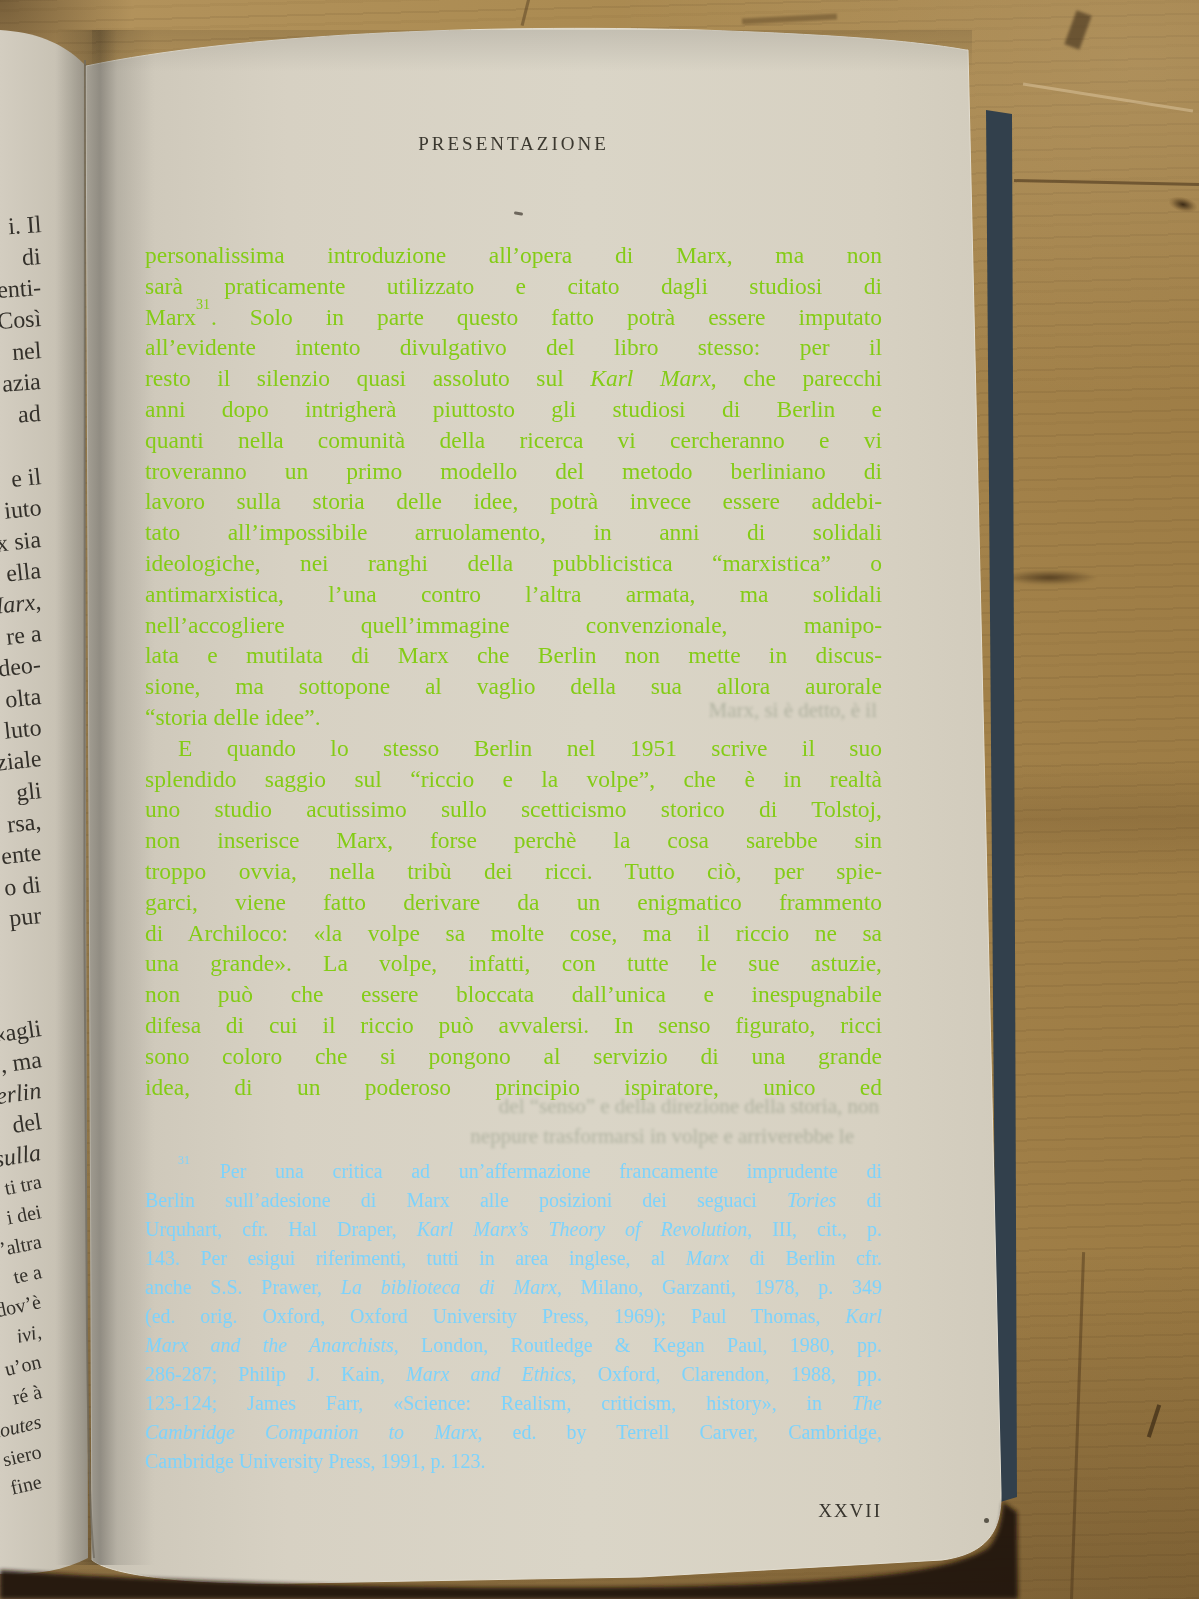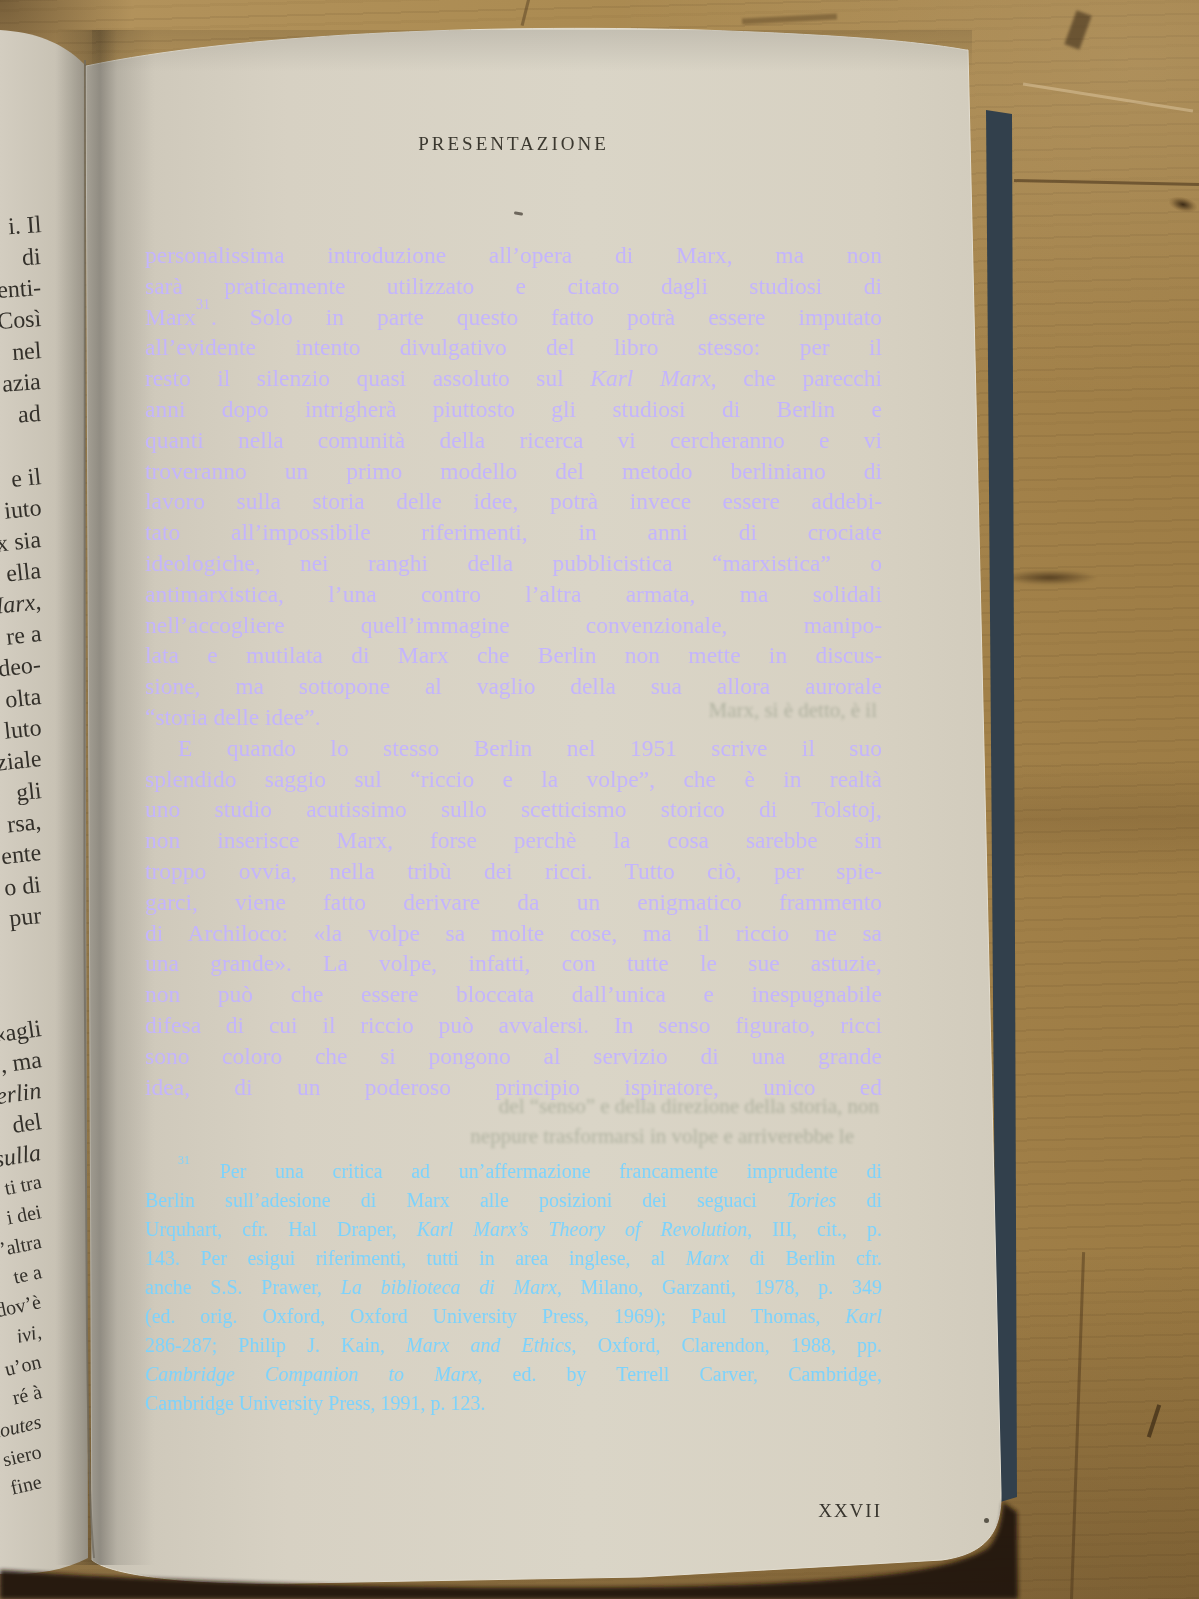--- a/index.html
+++ b/index.html
@@ -26,21 +26,21 @@
   .mark2{left:742px;top:16px;width:95px;height:6px;background:rgba(62,42,20,.35);filter:blur(1px);transform:rotate(-3deg);}
   .scratch{left:1022px;top:96px;width:172px;height:3px;background:rgba(236,216,180,.4);transform:rotate(9deg);}
   .splinter{left:1152px;top:1404px;width:4px;height:34px;background:rgba(45,30,14,.6);transform:rotate(18deg);}
   .grainband{left:1008px;top:760px;width:191px;height:120px;
     background:linear-gradient(180deg, transparent, rgba(70,48,22,.14), transparent);}
   
   .book-svg{position:absolute;left:0;top:0;}
   
   .header{position:absolute;left:145px;top:133px;width:737px;text-align:center;
     font-size:19px;letter-spacing:3px;color:#3b382f;}
-  #main-text{position:absolute;left:145px;top:240px;width:737px;font-size:23.5px;color:#c4b5fd;}
+  #main-text{position:absolute;left:145px;top:240px;width:737px;font-size:23.5px;color:#84cc16;}
   .line{height:30.8px;line-height:30.8px;}
   .j{text-align:justify;text-align-last:justify;}
   .ind{padding-left:33px;}
   #footnote{position:absolute;left:145px;top:1157px;width:737px;font-size:20px;color:#7dd3fc;}
   .fline{height:29px;line-height:29px;}
   sup{font-size:.6em;line-height:0;position:relative;top:-.5em;margin-right:1px;}
   .it{font-style:italic;}
   .pagenum{position:absolute;left:145px;top:1500px;width:737px;text-align:right;
     font-size:19px;letter-spacing:2px;color:#38352e;}
   #left-frags{position:absolute;left:0;top:0;width:48px;height:100%;font-size:24px;color:#33302a;}
@@ -164,21 +164,21 @@
   <div id="main-text">
       <div class="line j"><span>personalissima introduzione all’opera di Marx, ma non</span></div>
       <div class="line j"><span>sarà praticamente utilizzato e citato dagli studiosi di</span></div>
       <div class="line j"><span>Marx</span><sup>31</sup><span>. Solo in parte questo fatto potrà essere imputato</span></div>
       <div class="line j"><span>all’evidente intento divulgativo del libro stesso: per il</span></div>
       <div class="line j"><span>resto il silenzio quasi assoluto sul </span><span class="it">Karl Marx</span><span>, che parecchi</span></div>
       <div class="line j"><span>anni dopo intrigherà piuttosto gli studiosi di Berlin e</span></div>
       <div class="line j"><span>quanti nella comunità della ricerca vi cercheranno e vi</span></div>
       <div class="line j"><span>troveranno un primo modello del metodo berliniano di</span></div>
       <div class="line j"><span>lavoro sulla storia delle idee, potrà invece essere addebi-</span></div>
-      <div class="line j"><span>tato all’impossibile riferimenti, in anni di crociate</span></div>
+      <div class="line j"><span>tato all’impossibile arruolamento, in anni di solidali</span></div>
       <div class="line j"><span>ideologiche, nei ranghi della pubblicistica “marxistica” o</span></div>
       <div class="line j"><span>antimarxistica, l’una contro l’altra armata, ma solidali</span></div>
       <div class="line j"><span>nell’accogliere quell’immagine convenzionale, manipo-</span></div>
       <div class="line j"><span>lata e mutilata di Marx che Berlin non mette in discus-</span></div>
       <div class="line j"><span>sione, ma sottopone al vaglio della sua allora aurorale</span></div>
       <div class="line"><span>“storia delle idee”.</span></div>
       <div class="line j ind"><span>E quando lo stesso Berlin nel 1951 scrive il suo</span></div>
       <div class="line j"><span>splendido saggio sul “riccio e la volpe”, che è in realtà</span></div>
       <div class="line j"><span>uno studio acutissimo sullo scetticismo storico di Tolstoj,</span></div>
       <div class="line j"><span>non inserisce Marx, forse perchè la cosa sarebbe sin</span></div>
@@ -198,21 +198,23 @@
       <div class="ghost" style="top: 1124px; right: 345px;">neppure trasformarsi in volpe e arriverebbe le</div>
     </div>
 
   <div id="footnote">
       <div class="fline j ind"><sup>31</sup><span> Per una critica ad un’affermazione francamente imprudente di</span></div>
       <div class="fline j"><span>Berlin sull’adesione di Marx alle posizioni dei seguaci </span><span class="it">Tories</span><span> di</span></div>
       <div class="fline j"><span>Urquhart, cfr. Hal Draper, </span><span class="it">Karl Marx’s Theory of Revolution</span><span>, III, cit., p.</span></div>
       <div class="fline j"><span>143. Per esigui riferimenti, tutti in area inglese, al </span><span class="it">Marx</span><span> di Berlin cfr.</span></div>
       <div class="fline j"><span>anche S.S. Prawer, </span><span class="it">La biblioteca di Marx</span><span>, Milano, Garzanti, 1978, p. 349</span></div>
       <div class="fline j"><span>(ed. orig. Oxford, Oxford University Press, 1969); Paul Thomas, </span><span class="it">Karl</span></div>
+      <div class="fline j"><span class="it">Marx and the Anarchists</span><span>, London, Routledge &amp; Kegan Paul, 1980, pp.</span></div>
       <div class="fline j"><span>286-287; Philip J. Kain, </span><span class="it">Marx and Ethics</span><span>, Oxford, Clarendon, 1988, pp.</span></div>
+      <div class="fline j"><span>123-124; James Farr, «Science: Realism, criticism, history», in </span><span class="it">The</span></div>
       <div class="fline j"><span class="it">Cambridge Companion to Marx</span><span>, ed. by Terrell Carver, Cambridge,</span></div>
       <div class="fline"><span>Cambridge University Press, 1991, p. 123.</span></div>
     </div>
 
   <div class="pagenum">XXVII</div>
 
   <div class="speck1"></div>
   <div class="speck2"></div>
 </div>
 

